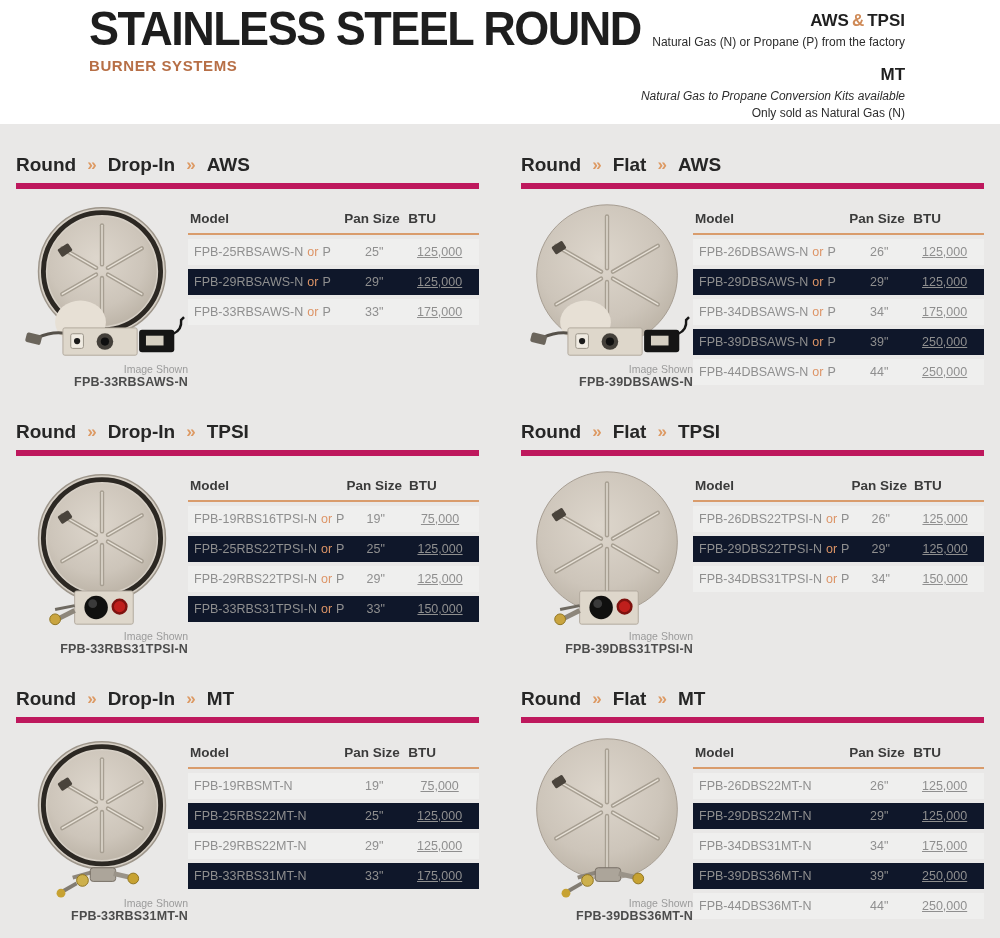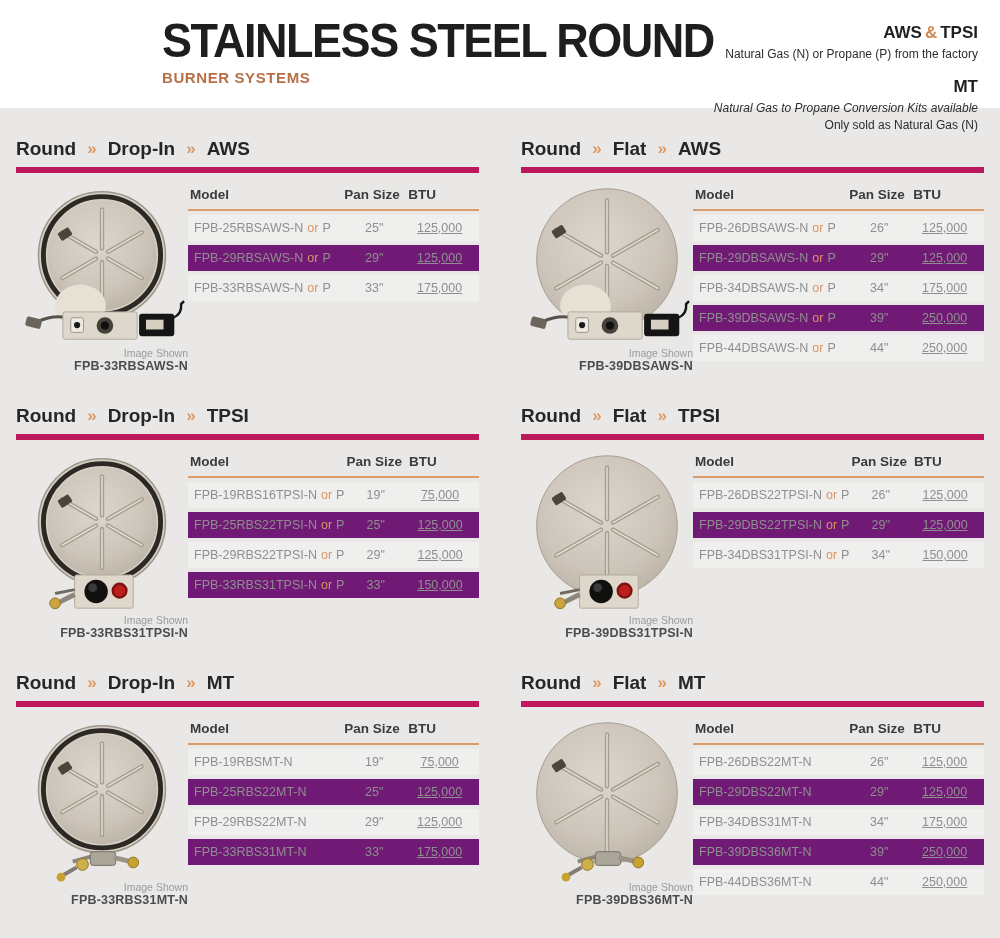--- a/index.html
+++ b/index.html
@@ -6,24 +6,24 @@
   html, body { width: 1000px; height: 938px; }
   body {
     font-family: "Liberation Sans", sans-serif;
     background: #e9e8e7;
     overflow: hidden;
     color: #2a2a2a;
   }
   
   header {
     background: #ffffff;
-    height: 108px;
-    padding: 16px 22px 0 16px;
+    height: 124px;
+    padding: 4px 22px 0 16px;
     display: flex;
-    justify-content: flex-end;
+    justify-content: center;
   }
   .title-block h1 {
     font-size: 45px;
     font-weight: 700;
     letter-spacing: -1.5px;
     color: #1e1e1e;
     line-height: 1.0;
     transform: scaleY(1.08);
     transform-origin: left top;
   }
@@ -68,42 +68,42 @@
   figure { flex: 0 0 172px; width: 172px; text-align: right; }
   .img svg { display: block; margin: 0 auto; }
   .cap1 { font-size: 10.5px; color: #9b9b9b; margin-top: -4px; }
   .cap2 { font-size: 12.5px; color: #4c4c4c; font-weight: 600; letter-spacing: 0.2px; }
   
   table.spec {
     flex: 1;
     border-collapse: separate;
     border-spacing: 0 4px;
     font-size: 12.5px;
-    margin-top: 2px;
+    margin-top: 10px;
     align-self: flex-start;
   }
   table.spec th {
     color: #3b3b3b;
     font-weight: 700;
     font-size: 13.5px;
     text-align: left;
     padding: 2px 0 7px 2px;
     border-bottom: 2px solid #d99c6c;
   }
   th.pan { text-align: center; }
   th.btu { text-align: right; padding-right: 4px; }
   table.spec col.c-model { width: 53%; }
   table.spec col.c-pan { width: 22%; }
   table.spec col.c-btu { width: 25%; }
   tbody td {
     color: #8f8f8f;
     padding: 6px 0;
     background: #efefee;
   }
-  tr.alt td { background: #701a75; }
+  tr.alt td { background: #0f172a; }
   td.model { padding-left: 6px; white-space: nowrap; }
   td.pan { text-align: center; }
   td.btu { text-align: center; padding-right: 6px; text-decoration: underline; }
   .or { color: #dd9466; margin: 0 4px; }
 </style>
 </head>
 <body>
 
 <header>
   <div class="title-block">

